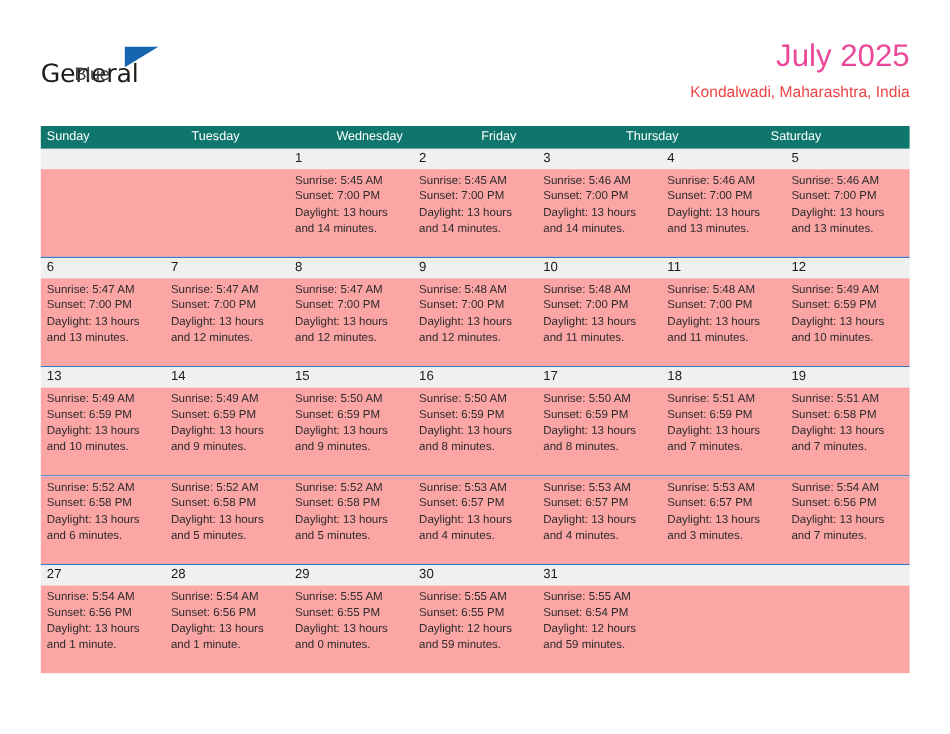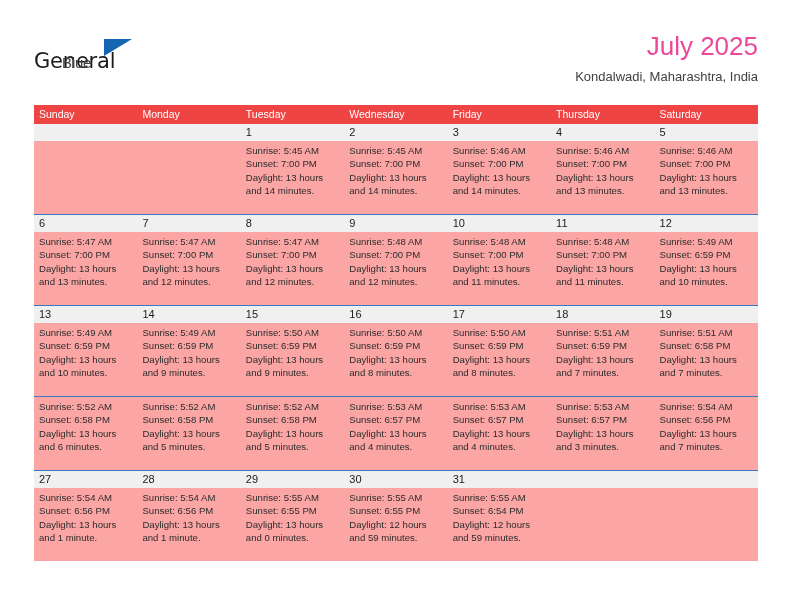--- a/index.html
+++ b/index.html
@@ -76,35 +76,35 @@
     font-size: 26px;
     font-weight: 400;
     color: #ec4899;
     line-height: 32px;
     white-space: nowrap;
   }
   .location-sub {
     margin-top: 7px;
     font-size: 13px;
     font-weight: 400;
-    color: #404040;
+    color: #ef4444;
     line-height: 16px;
     white-space: nowrap;
   }
 
   
   .calendar {
     position: absolute;
     left: 34px;
     top: 105px;
     width: 724px;
   }
   .cal-head {
     display: flex;
-    background: #ef4444;
+    background: #0f766e;
     height: 19px;
   }
   .cal-head .hcell {
     flex: 1 1 0;
     color: #ffffff;
     font-size: 10.5px;
     line-height: 19px;
     padding-left: 5px;
     box-sizing: border-box;
     overflow: hidden;
@@ -166,21 +166,20 @@
     <div class="title-block">
       <div class="month-title">July 2025</div>
       <div class="location-sub">Kondalwadi, Maharashtra, India</div>
     </div>
 
   </div>
 
   <div class="calendar">
     <div class="cal-head" id="cal-head">
         <div class="hcell">Sunday</div>
-        <div class="hcell">Monday</div>
         <div class="hcell">Tuesday</div>
         <div class="hcell">Wednesday</div>
         <div class="hcell">Friday</div>
         <div class="hcell">Thursday</div>
         <div class="hcell">Saturday</div>
       </div>
     <div id="cal-weeks">
         <div class="week">
           <div class="week-numbers">
             <div class="ncell"></div>

